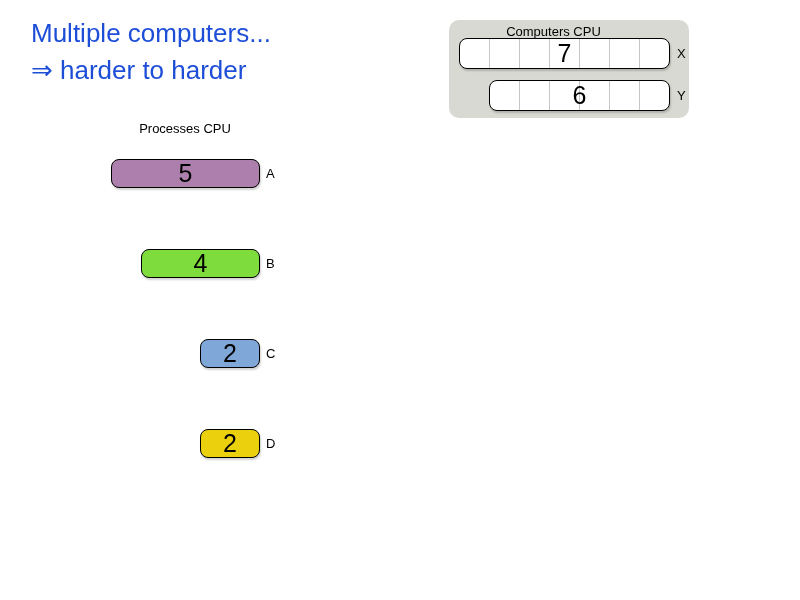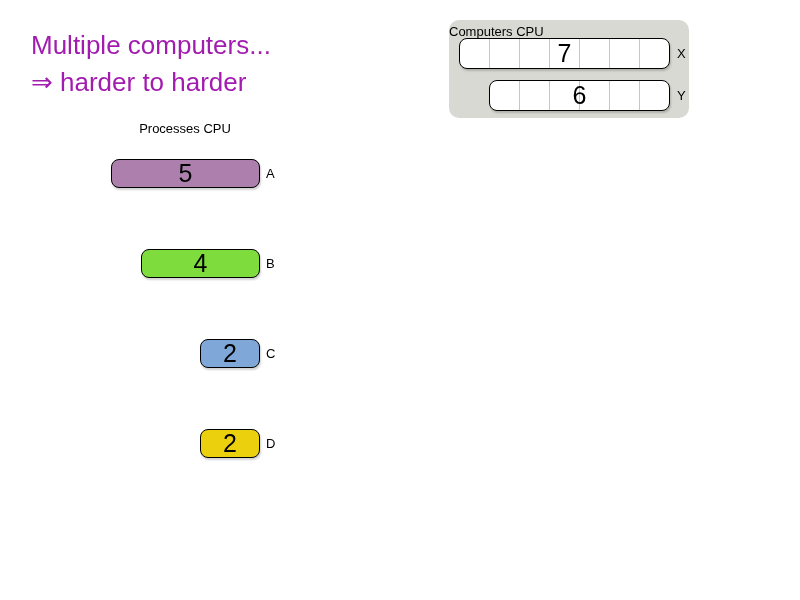--- a/index.html
+++ b/index.html
@@ -6,33 +6,33 @@
   html, body {
     width: 800px; height: 600px;
     background: #ffffff;
     font-family: "Liberation Sans", "DejaVu Sans", sans-serif;
     color: #000;
   }
   .slide { position: relative; width: 800px; height: 600px; overflow: hidden; background: #fff; }
 
   
   .title-block {
-    position: absolute; left: 31px; top: 27px;
-    font-size: 26px; line-height: 37px; color: #a21caf;
+    position: absolute; left: 31px; top: 15px;
+    font-size: 26px; line-height: 37px; color: #1d4ed8;
   }
 
   
   .computers-panel {
     position: absolute; left: 449px; top: 20px;
     width: 240px; height: 98px;
     background: var(--panel-bg, #D9D9D3);
     border-radius: 10px;
   }
   .panel-title {
-    margin-top: 4px; text-align: left; padding-right: 31px;
+    margin-top: 4px; text-align: center; padding-right: 31px;
     font-size: 13px;
   }
   .computer-rows {
     position: absolute; top: 18px; left: 0; right: 0;
     display: flex; flex-direction: column; gap: 11px; align-items: flex-end;
   }
   .comp-row { display: flex; align-items: center; }
   .cpu-bar {
     position: relative; height: 31px;
     background: var(--bar-bg, #fff);

